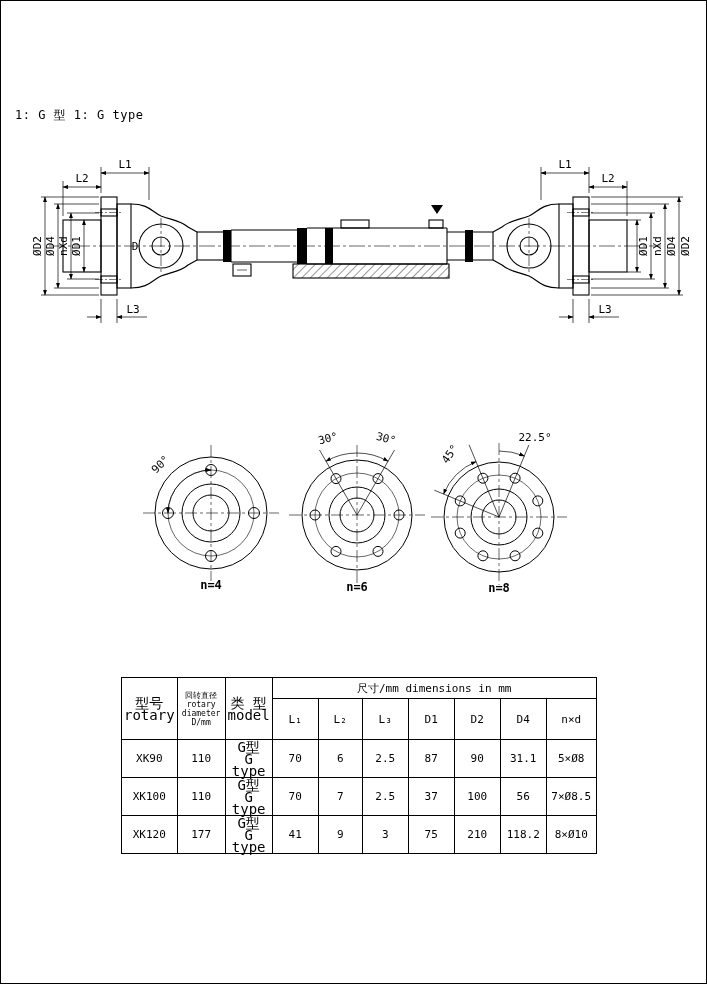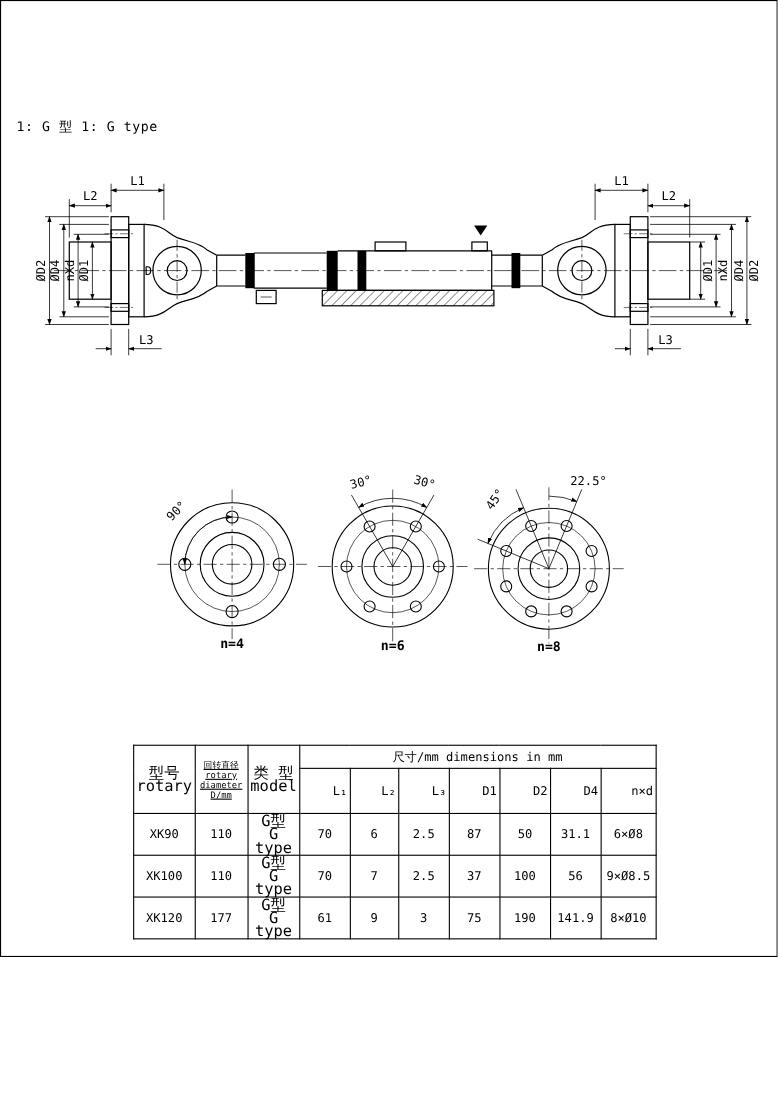--- a/index.html
+++ b/index.html
@@ -1,34 +1,34 @@
 <!DOCTYPE html>
 <html><head>
 <meta charset="utf-8">
 <style>
   html,body{margin:0;padding:0;background:#fff;}
   .page{
-    position:relative;width:707px;height:870px;background:#fff;
+    position:relative;width:707px;height:984px;background:#fff;
     border:1px solid #000;box-sizing:border-box;overflow:hidden;
     font-family:"DejaVu Sans Mono","Liberation Mono",monospace;color:#000;
   }
   .title{position:absolute;left:14px;top:106px;font-size:12px;letter-spacing:0.5px;}
   svg{position:absolute;left:0;top:0;}
   svg text{font-family:"DejaVu Sans Mono","Liberation Mono",monospace;}
   .dim{fill:#000;stroke:none;font-size:11px;}
   .cap{fill:#000;stroke:none;font-size:12px;font-weight:bold;}
   table.dims{
     position:absolute;left:120px;top:676px;border-collapse:collapse;
     text-align:center;font-size:11px;table-layout:fixed;
   }
   table.dims td{border:1px solid #000;padding:0 2px;vertical-align:middle;}
   table.dims .h1 td{height:20px;}
-  table.dims .h2 td{height:40px;text-align:right;}
+  table.dims .h2 td{height:40px;}
   table.dims tr.data td{height:37px;}
-  table.dims .tiny{font-size:8px;line-height:9px;text-decoration:underline;}
+  table.dims .tiny{font-size:8px;line-height:9px;}
   table.dims .two{font-size:14px;line-height:12px;}
   table.dims span{display:block;}
 </style>
 </head>
 <body>
 
 <div class="page">
 
   <div class="title">1: G 型 1: G type</div>
 
@@ -270,50 +270,50 @@
       <td>XK90</td>
       <td>110</td>
       <td class="two">
         <span>G型</span>
         <span>G type</span>
       </td>
       <td>70</td>
       <td>6</td>
       <td>2.5</td>
       <td>87</td>
-      <td>50</td>
+      <td>90</td>
       <td>31.1</td>
-      <td>6×Ø8</td>
+      <td>5×Ø8</td>
     </tr>
     <tr class="data">
       <td>XK100</td>
       <td>110</td>
       <td class="two">
         <span>G型</span>
         <span>G type</span>
       </td>
       <td>70</td>
       <td>7</td>
       <td>2.5</td>
       <td>37</td>
       <td>100</td>
       <td>56</td>
-      <td>9×Ø8.5</td>
+      <td>7×Ø8.5</td>
     </tr>
     <tr class="data">
       <td>XK120</td>
       <td>177</td>
       <td class="two">
         <span>G型</span>
         <span>G type</span>
       </td>
-      <td>61</td>
+      <td>41</td>
       <td>9</td>
       <td>3</td>
       <td>75</td>
-      <td>190</td>
-      <td>141.9</td>
+      <td>210</td>
+      <td>118.2</td>
       <td>8×Ø10</td>
     </tr>
   </tbody>
     </table>
 
 </div>
 
 </body></html>

